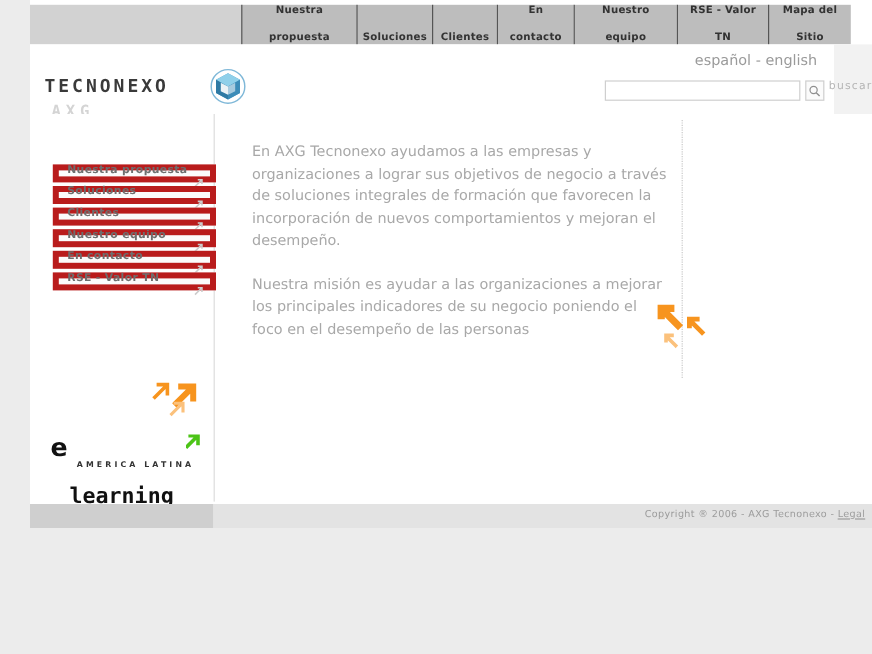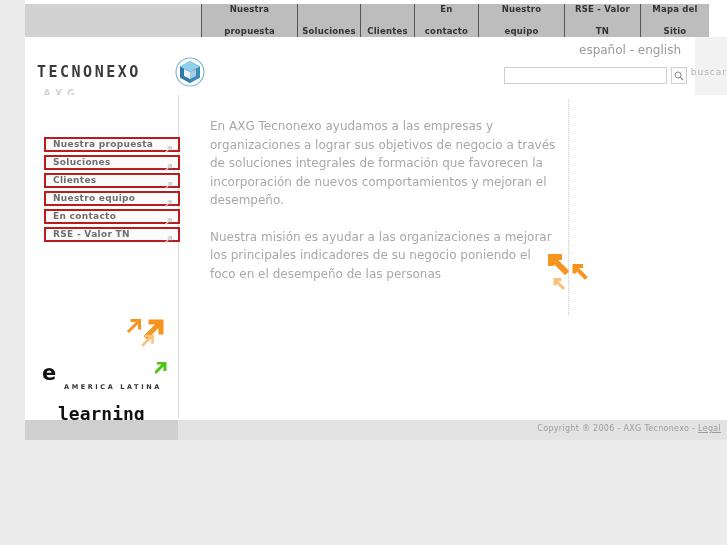--- a/index.html
+++ b/index.html
@@ -42,22 +42,22 @@
   .search-btn{width:14px;height:15px;border:1px solid #cfcfcf;background:#fbfbfb;
               margin-left:4px;display:flex;align-items:center;justify-content:center;cursor:pointer;}
   .search-label{margin-left:4px;font-size:9px;color:#b5b5b5;letter-spacing:1px;cursor:pointer;}
 
   
   .content{position:absolute;left:0;top:95px;width:702px;height:323px;background:#ffffff;}
   .vline{position:absolute;left:153px;top:0px;width:1px;height:323px;background:#dcdcdc;}
 
   
   .sidebar{position:absolute;left:19px;top:42px;width:136px;}
-  .side-item{position:relative;height:15px;margin-bottom:3px;border:2px solid #b91c1c;
-             background:#fbfbfb;display:flex;align-items:flex-start;box-sizing:border-box;cursor:pointer;}
+  .side-item{position:relative;height:15px;margin-bottom:3px;border:5px solid #b91c1c;
+             background:#fbfbfb;display:flex;align-items:flex-end;box-sizing:border-box;cursor:pointer;}
   .side-item .lbl{font-size:9px;font-weight:bold;color:#6e6e6e;padding-left:7px;letter-spacing:.3px;}
   .side-item .arr{position:absolute;right:4px;top:1px;}
 
   .side-arrows{position:absolute;left:100px;top:208px;width:60px;height:45px;}
   .elearn{position:absolute;left:17px;top:265px;width:125px;height:35px;}
   .el-e{position:absolute;left:0;top:1px;font-size:21px;font-weight:bold;color:#111;
         font-family:"DejaVu Sans","Liberation Sans",sans-serif;}
   .el-word{position:absolute;left:16px;top:3px;font-size:18px;font-weight:bold;color:#111;
         letter-spacing:0px;font-family:"DejaVu Sans Mono","Liberation Mono",monospace;margin-top:40px;}
   .el-sub{position:absolute;left:22px;top:23px;font-size:6.5px;letter-spacing:2.6px;color:#333;font-weight:bold;}

